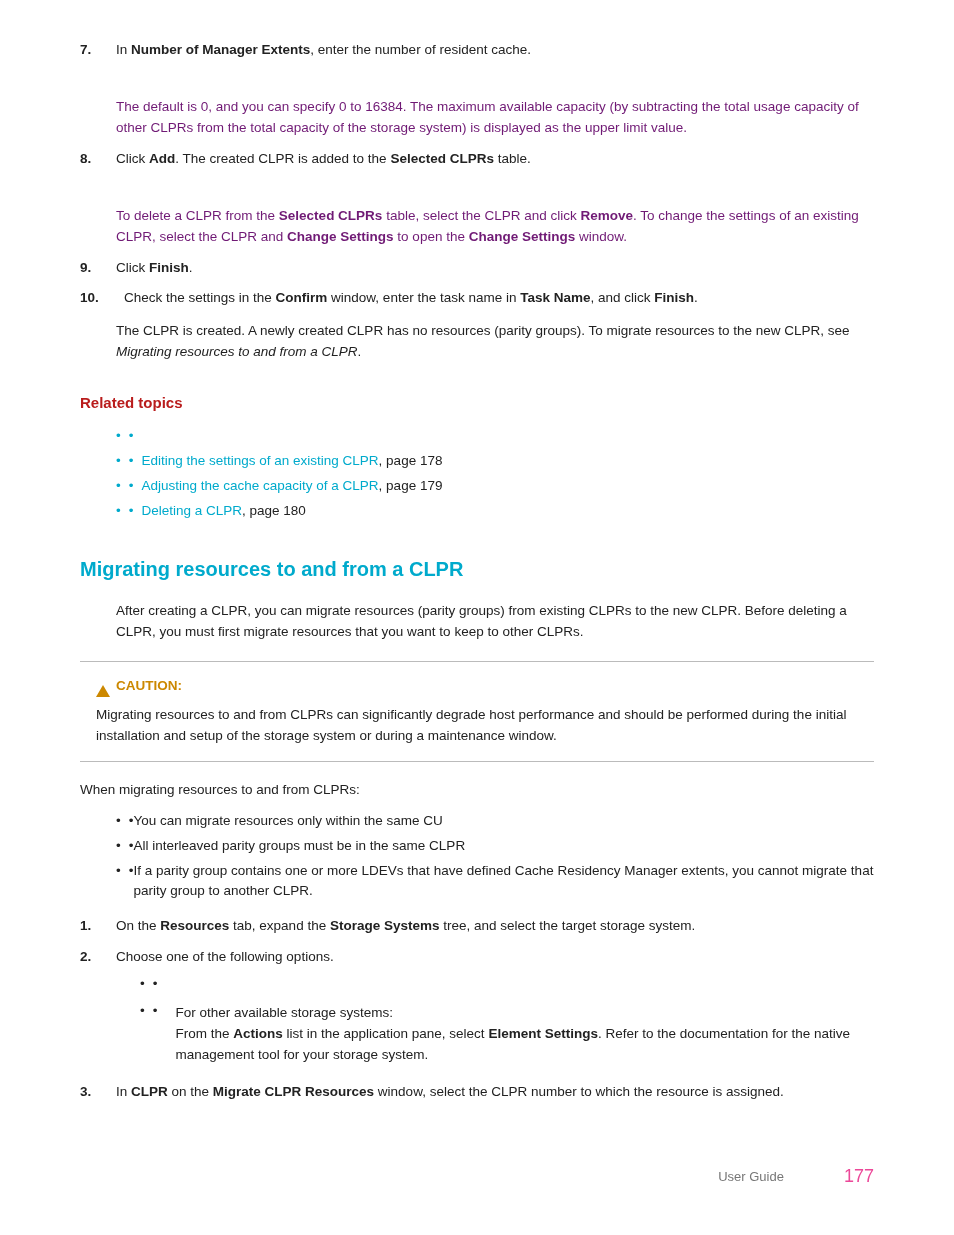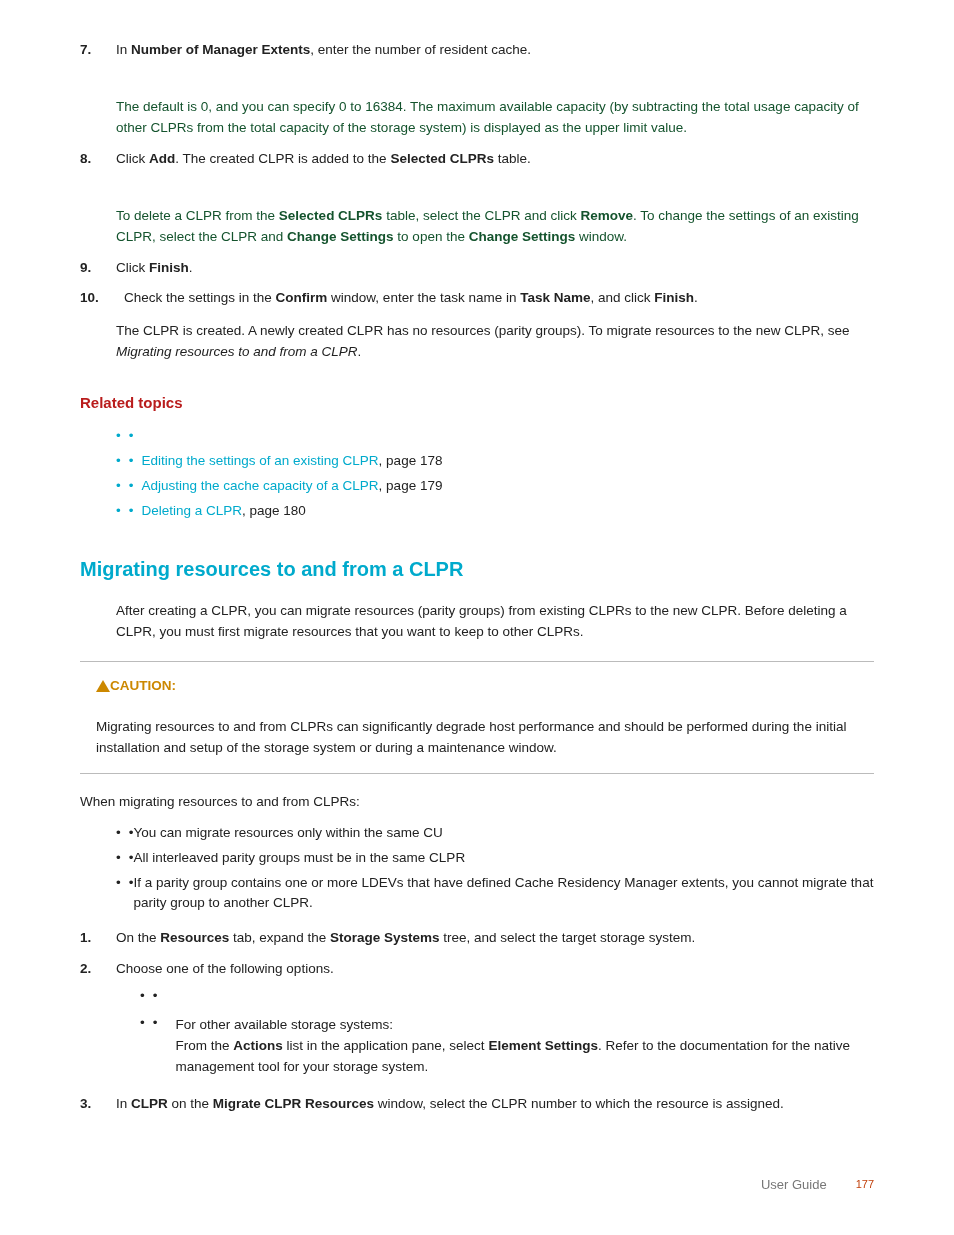--- a/index.html
+++ b/index.html
@@ -25,21 +25,21 @@
     }
     .numbered-item .num-wide {
       min-width: 44px;
     }
     .content-block {
       flex: 1;
     }
     .indent-block {
       margin-left: 36px;
       margin-bottom: 10px;
-      color: #14532d;
+      color: #701a75;
       margin-top: 36px;
     }
     b, strong {
       font-weight: bold;
     }
     .related-topics-heading {
       color: #b91c1c;
       font-size: 15px;
       font-weight: bold;
       margin-top: 28px;
@@ -76,22 +76,23 @@
     .caution-box {
       border-top: 1px solid #bbb;
       border-bottom: 1px solid #bbb;
       padding: 14px 16px;
       margin: 18px 0;
     }
     .caution-label {
       color: #cc8800;
       font-weight: bold;
       display: flex;
-      align-items: center;
-      margin-bottom: 20px;
+      align-items: flex-end;
+      gap: 6px;
+      margin-bottom: 8px;
       font-size: 13.5px;
     }
     .caution-label .triangle {
       display: inline-block;
       width: 0;
       height: 0;
       border-left: 7px solid transparent;
       border-right: 7px solid transparent;
       border-bottom: 12px solid #cc8800;
     }
@@ -139,28 +140,28 @@
       margin-left: 18px;
       margin-top: 2px;
     }
     .footer {
       display: flex;
       justify-content: flex-end;
       align-items: center;
       margin-top: 60px;
       font-size: 13px;
       color: #555;
-      gap: 29px;
+      gap: 60px;
     }
     .footer-text {
       color: #777;
     }
     .footer-page {
-      color: #c2410c;
-      font-size: 11px;
+      color: #ec4899;
+      font-size: 18px;
     }
     .italic {
       font-style: italic;
     }
   </style>
 </head>
 <body>
 
 <div class="numbered-item">
   <span class="num">7.</span>

